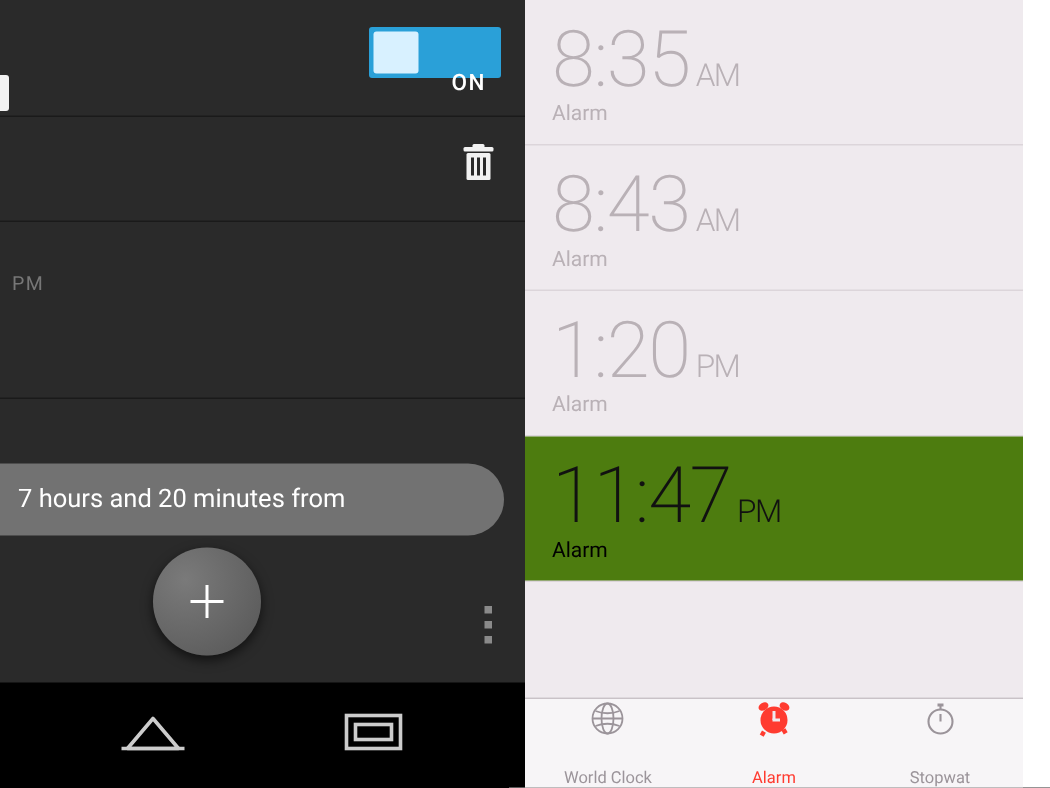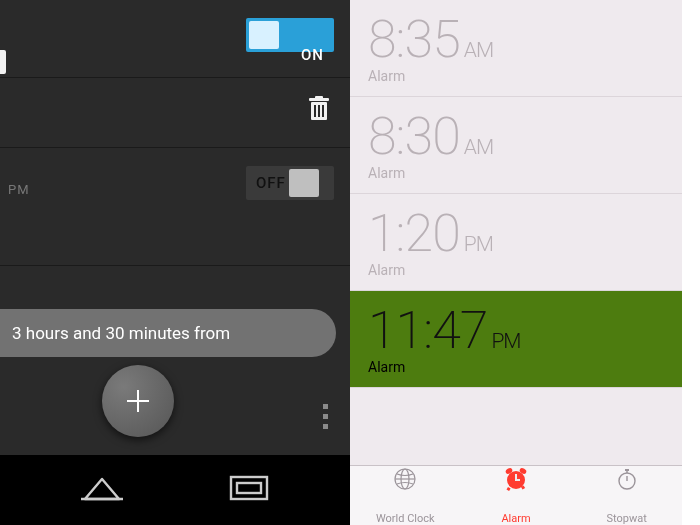--- a/index.html
+++ b/index.html
@@ -79,28 +79,24 @@
         <rect x="7" y="0" width="8" height="3" rx="1"></rect>
         <rect x="6" y="9" width="2" height="12" fill="#2a2a2a"></rect>
         <rect x="10" y="9" width="2" height="12" fill="#2a2a2a"></rect>
         <rect x="14" y="9" width="2" height="12" fill="#2a2a2a"></rect>
       </svg>
     </span>
   </div>
 
   <div class="alarm-row alarm-off">
     <span class="pm">PM</span>
-    <div class="toggle off">
-      <span class="lbl">OFF</span>
-      <span class="knob"></span>
-    </div>
   </div>
 
   <div class="toast">
-    <span>3 hours and 30 minutes from</span>
+    <span>7 hours and 20 minutes from</span>
   </div>
 
   <div class="fab">
     <span>
       <svg width="30" height="30" viewBox="0 0 30 30">
           <path d="M14 4h2v22h-2zM4 14h22v2H4z" fill="#fff"></path>
         </svg>
     </span>
   </div>
 
@@ -131,21 +127,21 @@
 
     <div class="ios-row">
       <div class="ios-time">
         <span>8:35</span><span class="ios-ampm">AM</span>
       </div>
       <div class="ios-label">Alarm</div>
     </div>
 
     <div class="ios-row">
       <div class="ios-time">
-        <span>8:30</span><span class="ios-ampm">AM</span>
+        <span>8:43</span><span class="ios-ampm">AM</span>
       </div>
       <div class="ios-label">Alarm</div>
     </div>
 
     <div class="ios-row">
       <div class="ios-time">
         <span>1:20</span><span class="ios-ampm">PM</span>
       </div>
       <div class="ios-label">Alarm</div>
     </div>

